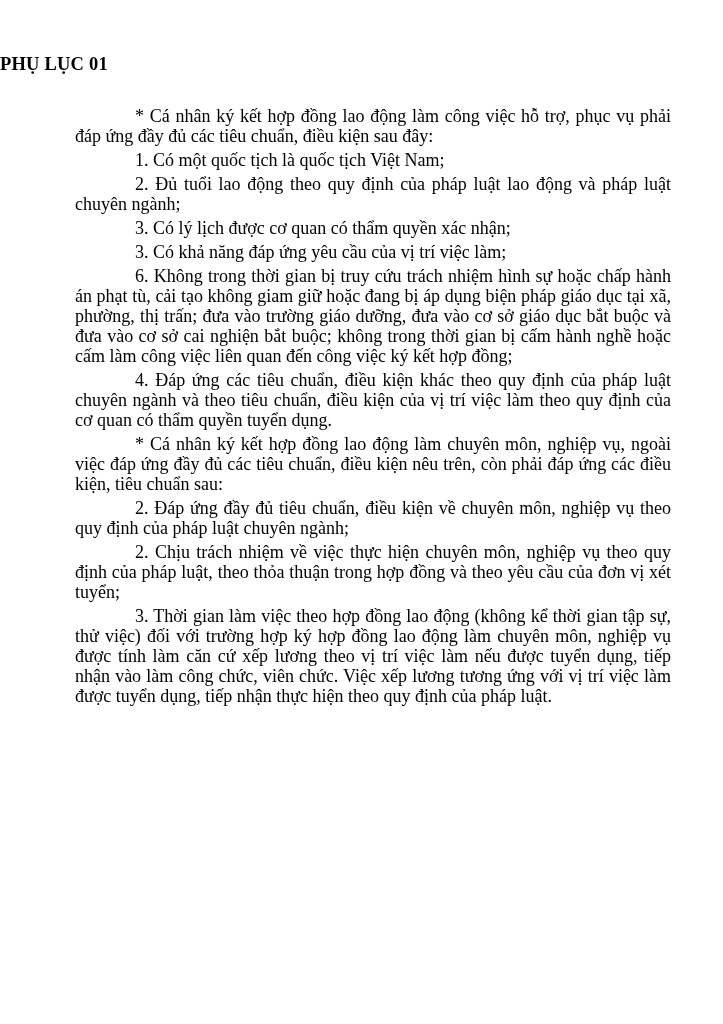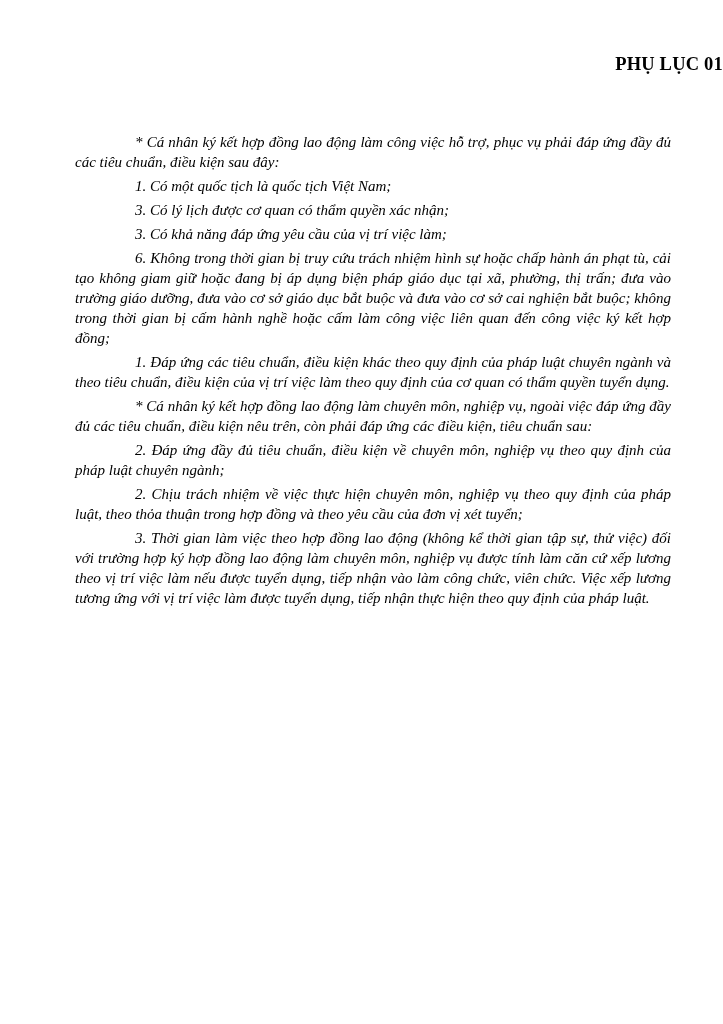--- a/index.html
+++ b/index.html
@@ -12,53 +12,53 @@
     width: 723px;
     height: 1024px;
     background: #ffffff;
     color: #000000;
     font-family: "Liberation Serif", "DejaVu Serif", serif;
     overflow: hidden;
     box-sizing: border-box;
   }
   .doc-title {
     padding-top: 54px;
-    text-align: right;
+    text-align: left;
     font-weight: bold;
     font-size: 18.5px;
     line-height: 20px;
     letter-spacing: 0.2px;
   }
   .doc-body {
-    margin: 58px 52px 0 75px;
-    font-size: 15px;
+    margin: 32px 52px 0 75px;
+    font-size: 18px;
     line-height: 20px;
     text-align: justify;
-    font-style: italic;
   }
   .doc-body p {
     margin: 4px 0 0 0;
     text-indent: 60px;
   }
   .doc-body p:first-child {
     margin-top: 0;
   }
 </style>
 </head>
 <body>
 
 <div class="page">
   <div class="doc-title">
     <div>PHỤ LỤC 01</div>
   </div>
   <div class="doc-body">
     <p>* Cá nhân ký kết hợp đồng lao động làm công việc hỗ trợ, phục vụ phải đáp ứng đầy đủ các tiêu chuẩn, điều kiện sau đây:</p>
     <p>1. Có một quốc tịch là quốc tịch Việt Nam;</p>
+    <p>2. Đủ tuổi lao động theo quy định của pháp luật lao động và pháp luật chuyên ngành;</p>
     <p>3. Có lý lịch được cơ quan có thẩm quyền xác nhận;</p>
     <p>3. Có khả năng đáp ứng yêu cầu của vị trí việc làm;</p>
     <p>6. Không trong thời gian bị truy cứu trách nhiệm hình sự hoặc chấp hành án phạt tù, cải tạo không giam giữ hoặc đang bị áp dụng biện pháp giáo dục tại xã, phường, thị trấn; đưa vào trường giáo dưỡng, đưa vào cơ sở giáo dục bắt buộc và đưa vào cơ sở cai nghiện bắt buộc; không trong thời gian bị cấm hành nghề hoặc cấm làm công việc liên quan đến công việc ký kết hợp đồng;</p>
-    <p>1. Đáp ứng các tiêu chuẩn, điều kiện khác theo quy định của pháp luật chuyên ngành và theo tiêu chuẩn, điều kiện của vị trí việc làm theo quy định của cơ quan có thẩm quyền tuyển dụng.</p>
+    <p>4. Đáp ứng các tiêu chuẩn, điều kiện khác theo quy định của pháp luật chuyên ngành và theo tiêu chuẩn, điều kiện của vị trí việc làm theo quy định của cơ quan có thẩm quyền tuyển dụng.</p>
     <p>* Cá nhân ký kết hợp đồng lao động làm chuyên môn, nghiệp vụ, ngoài việc đáp ứng đầy đủ các tiêu chuẩn, điều kiện nêu trên, còn phải đáp ứng các điều kiện, tiêu chuẩn sau:</p>
     <p>2. Đáp ứng đầy đủ tiêu chuẩn, điều kiện về chuyên môn, nghiệp vụ theo quy định của pháp luật chuyên ngành;</p>
     <p>2. Chịu trách nhiệm về việc thực hiện chuyên môn, nghiệp vụ theo quy định của pháp luật, theo thỏa thuận trong hợp đồng và theo yêu cầu của đơn vị xét tuyển;</p>
     <p>3. Thời gian làm việc theo hợp đồng lao động (không kể thời gian tập sự, thử việc) đối với trường hợp ký hợp đồng lao động làm chuyên môn, nghiệp vụ được tính làm căn cứ xếp lương theo vị trí việc làm nếu được tuyển dụng, tiếp nhận vào làm công chức, viên chức. Việc xếp lương tương ứng với vị trí việc làm được tuyển dụng, tiếp nhận thực hiện theo quy định của pháp luật.</p>
   </div>
 </div>
 
 </body></html>

